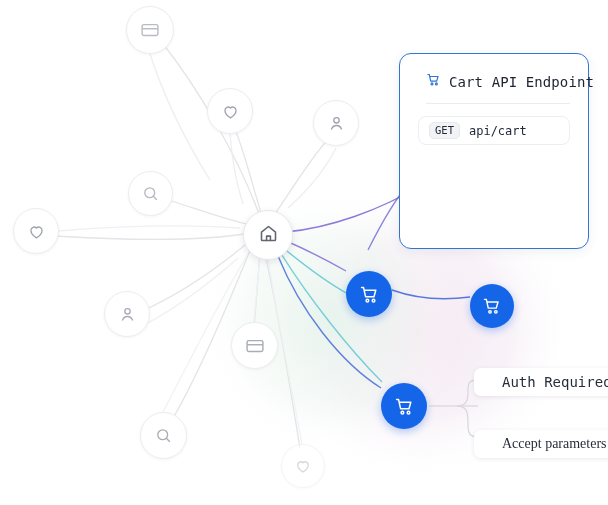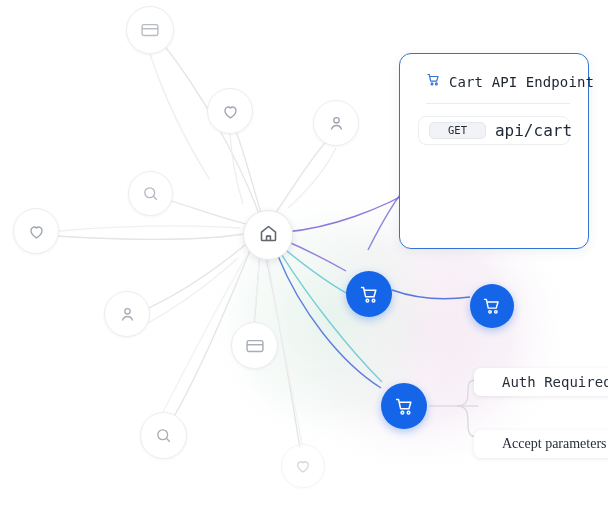--- a/index.html
+++ b/index.html
@@ -92,28 +92,28 @@
     border: 1px solid #eceef2;
     border-radius: 8px;
     padding: 6px 10px;
     box-sizing: border-box;
     height: 29px;
   }
   .method-chip {
     background: #f2f3f6;
     border: 1px solid #e6e8ed;
     border-radius: 5px;
-    padding: 2px 18px;
+    padding: 2px 5px;
     font-size: 10.5px;
     color: #232a36;
     line-height: 1.1;
     white-space: nowrap;
   }
   .endpoint-path {
-    font-size: 16px;
+    font-size: 12px;
     color: #20293a;
     white-space: nowrap;
   }
 
   
   .tag-pill {
     position: absolute;
     background: #ffffff;
     border-radius: 7px;
     box-shadow: 0 1px 4px rgba(40, 40, 70, 0.10);

